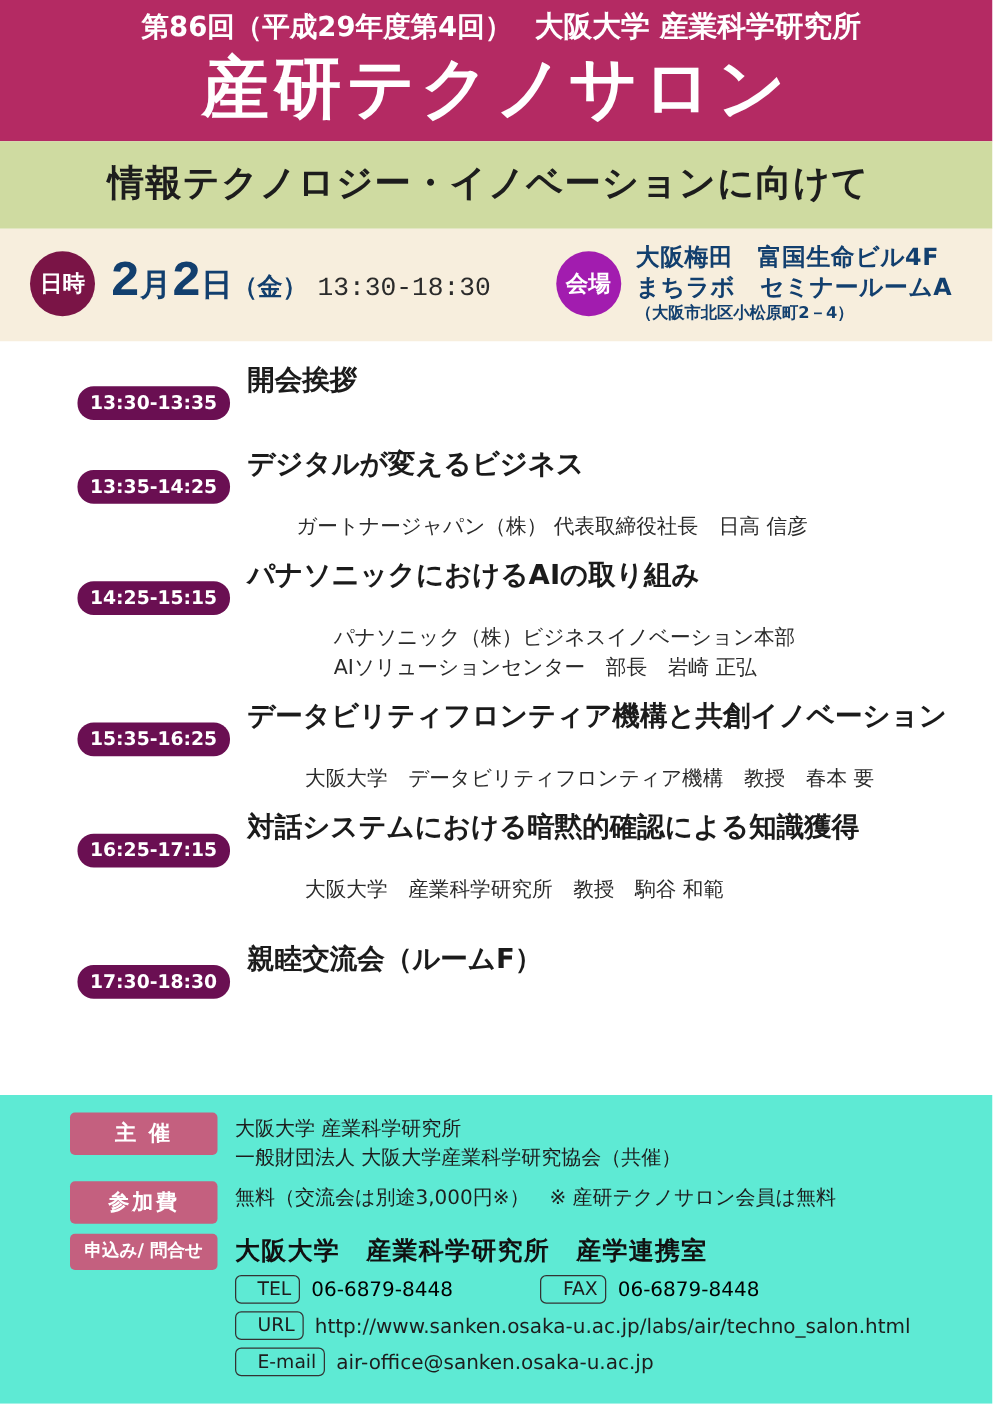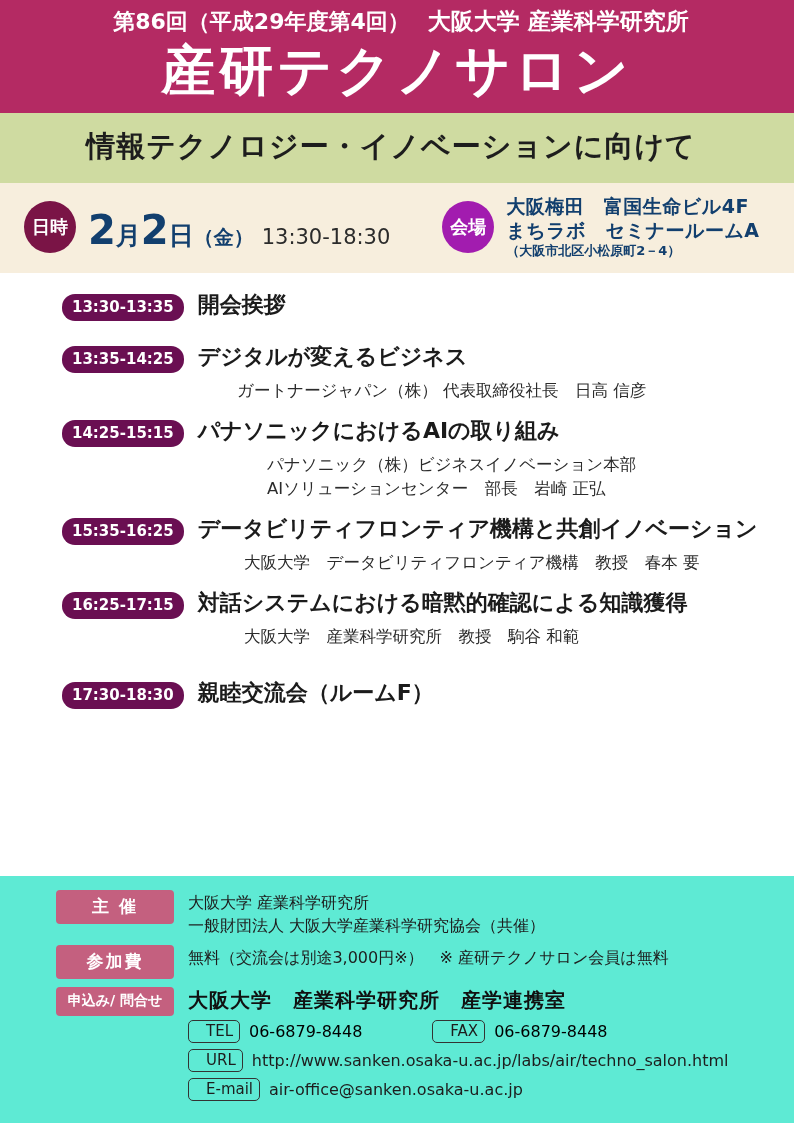--- a/index.html
+++ b/index.html
@@ -51,21 +51,21 @@
     letter-spacing: 1px;
   }
 
   
   .info-band {
     background: #f7eedd;
     padding: 12px 24px 14px 24px;
     display: flex;
     align-items: center;
   }
-  .info-left { display: flex; align-items: flex-end; flex: 0 0 auto; }
+  .info-left { display: flex; align-items: center; flex: 0 0 auto; font-family: Liberation Mono, monospace; }
   .badge-circle {
     width: 52px; height: 52px; border-radius: 50%;
     background: #7a1446; color: #fff;
     display: flex; align-items: center; justify-content: center;
     font-size: 18px; font-weight: bold; letter-spacing: 0px;
     flex: 0 0 auto;
   }
   .date-block {
     margin-left: 12px;
     display: flex; align-items: baseline;
@@ -96,21 +96,21 @@
     background: #6a0f52;
     color: #fff;
     border-radius: 13px;
     font-size: 15px;
     font-weight: bold;
     padding: 4px 10px 5px 10px;
     min-width: 108px;
     text-align: center;
     letter-spacing: 0px;
     flex: 0 0 auto;
-    margin-top: 3px;
+    margin-top: 18px;
   }
   .prog-title {
     margin-left: 14px;
     font-size: 22px;
     color: #1b1b1b;
     font-weight: bold;
     line-height: 1.3;
   }
   .speaker {
     font-size: 16.5px;

